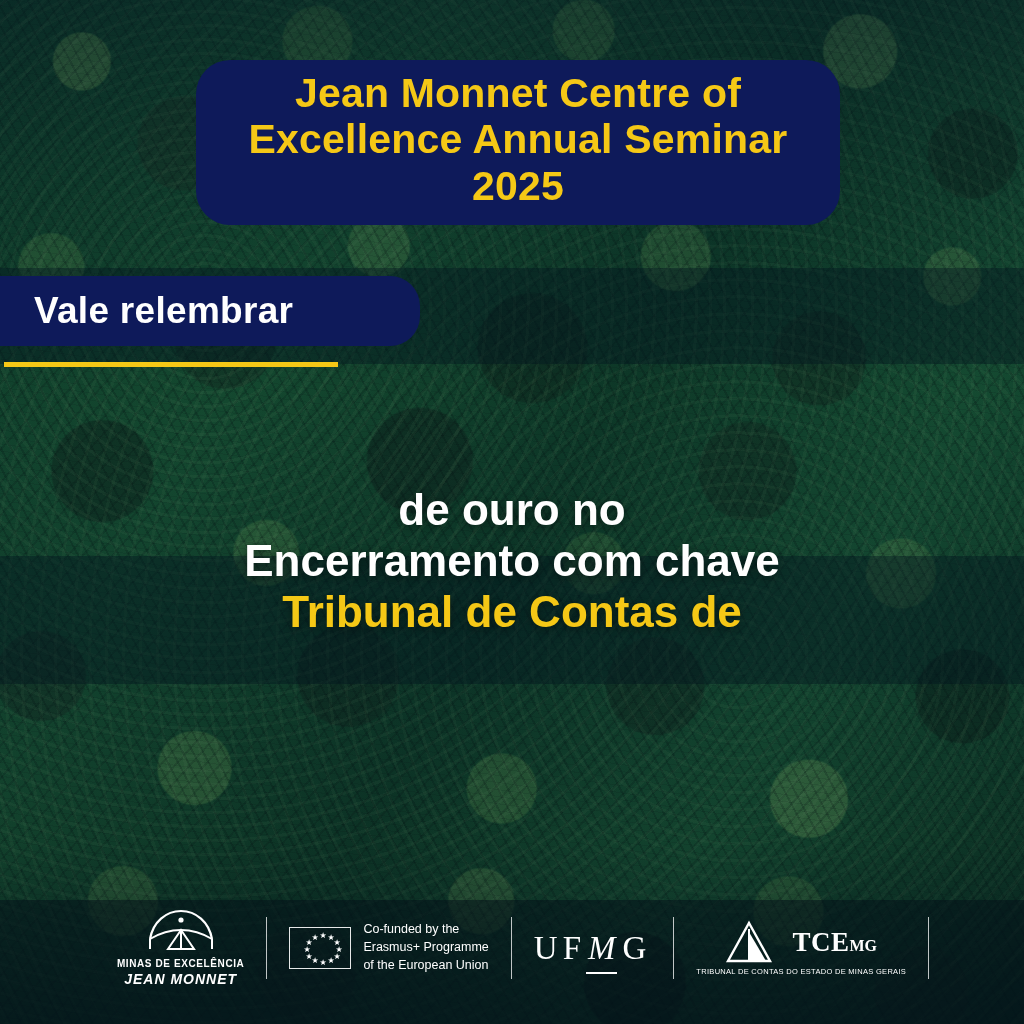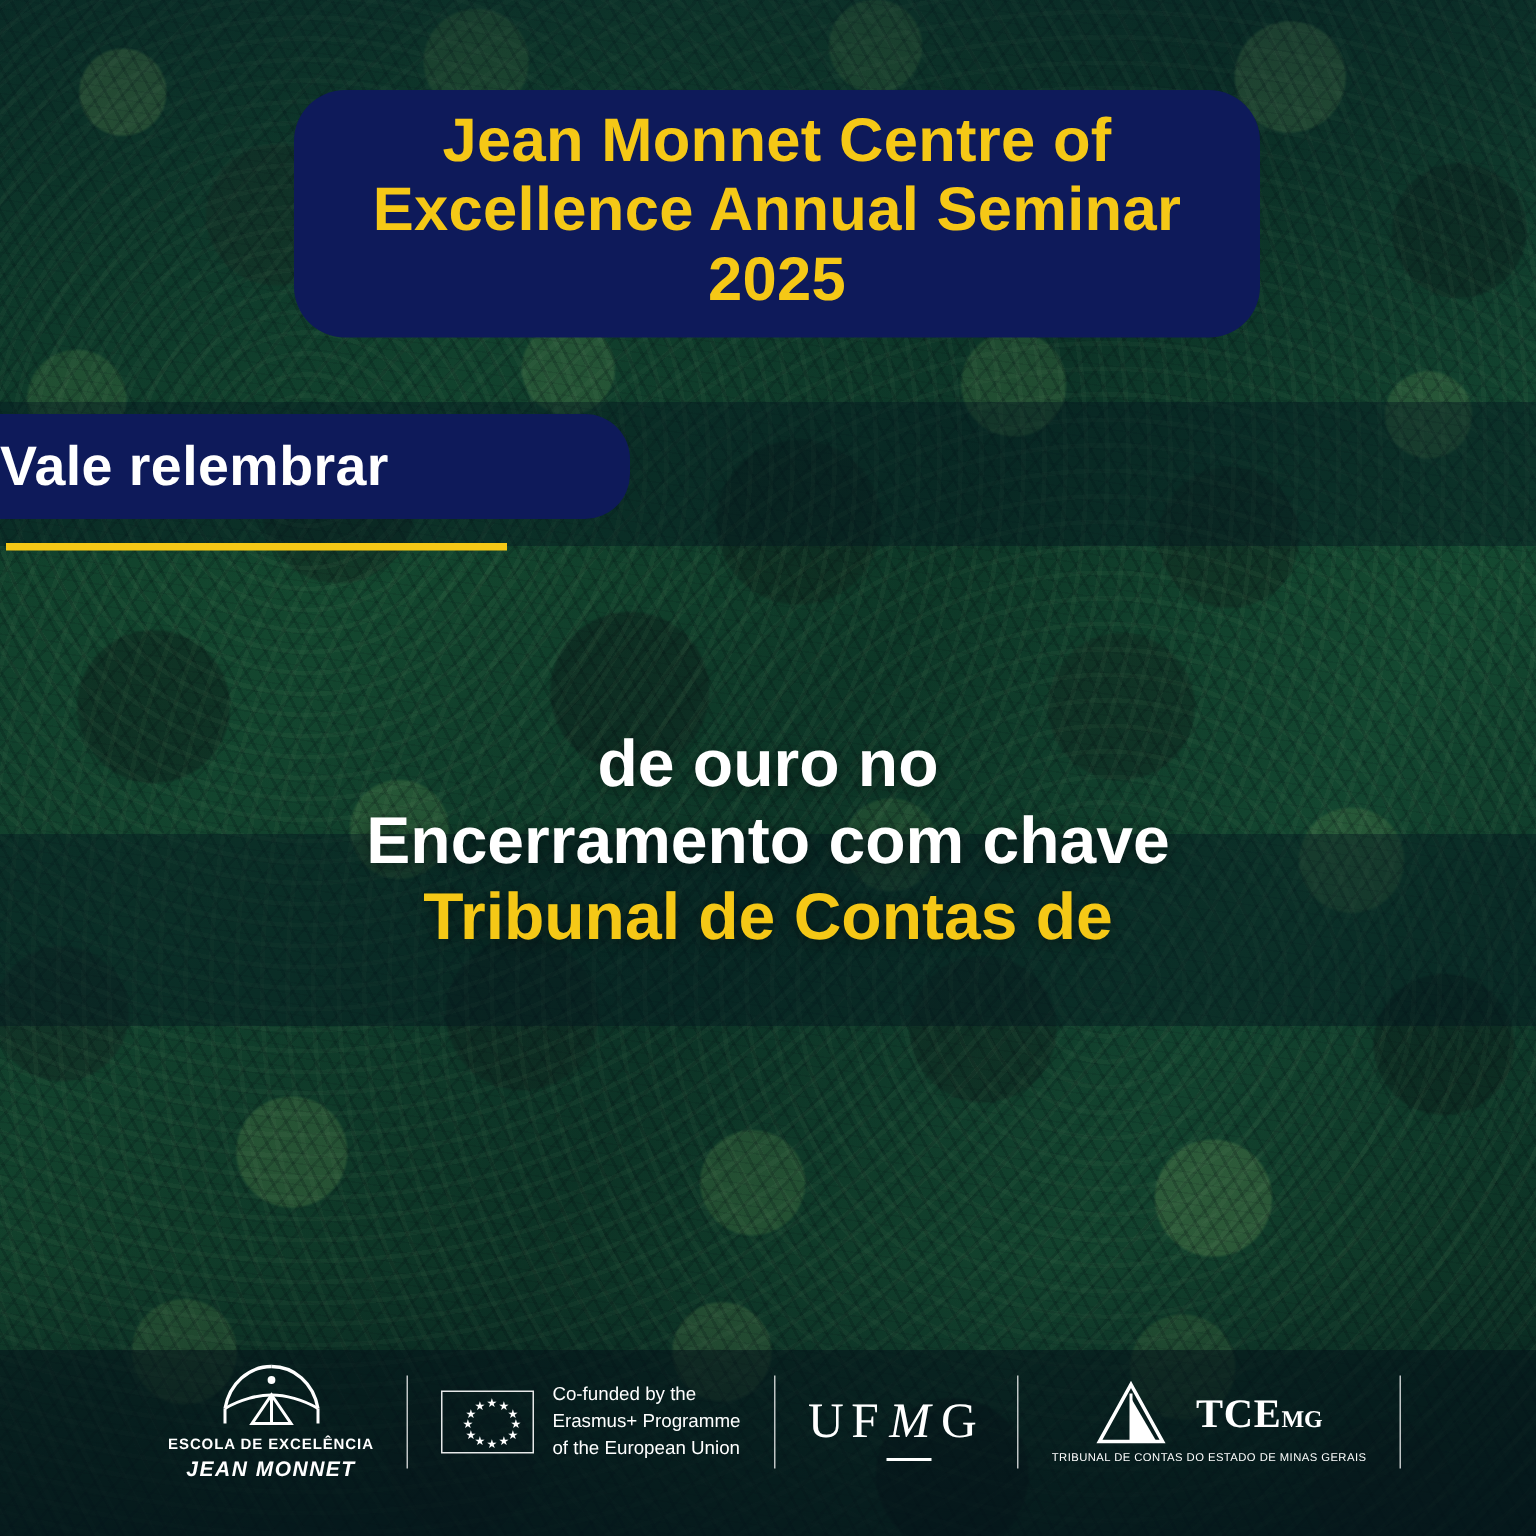--- a/index.html
+++ b/index.html
@@ -121,20 +121,21 @@
   .kicker-wrap {
     position: absolute;
     left: 0; top: 276px;
     width: 420px;
   }
   .kicker-pill {
     background: #0e1a5a;
     border-radius: 0 30px 30px 0;
     height: 70px;
     display: flex; align-items: center;
+    padding-left: 34px;
   }
   .kicker-text {
     color: #ffffff;
     font-size: 37px;
     font-weight: bold;
     letter-spacing: 0.3px;
   }
   .kicker-rule {
     margin-top: 16px;
     margin-left: 4px;
@@ -299,21 +300,21 @@
           <path d="M37 3 C22 3 9 14 6 31" fill="none" stroke="#fff" stroke-width="2.2"></path>
           <path d="M37 3 C52 3 65 14 68 31" fill="none" stroke="#fff" stroke-width="2.2"></path>
           <path d="M6 31 C16 25 28 22 37 22 C46 22 58 25 68 31" fill="none" stroke="#fff" stroke-width="2"></path>
           <path d="M37 22 L37 41" stroke="#fff" stroke-width="2"></path>
           <path d="M24 41 L37 22 L50 41 Z" fill="none" stroke="#fff" stroke-width="2"></path>
           <circle cx="37" cy="12" r="2.6" fill="#fff"></circle>
           <path d="M6 31 L6 41" stroke="#fff" stroke-width="2"></path>
           <path d="M68 31 L68 41" stroke="#fff" stroke-width="2"></path>
         </svg>
         <div class="jm-text">
-          <div class="jm-line1">ESCOLA DE EXCELÊNCIA</div>
+          <div class="jm-line1">MINAS DE EXCELÊNCIA</div>
           <div class="jm-line2">JEAN MONNET</div>
         </div>
       </div>
     </div>
 
     <div class="divider"></div>
 
     <div class="logo-cell">
       <div class="eu">
         <div class="eu-flag">

